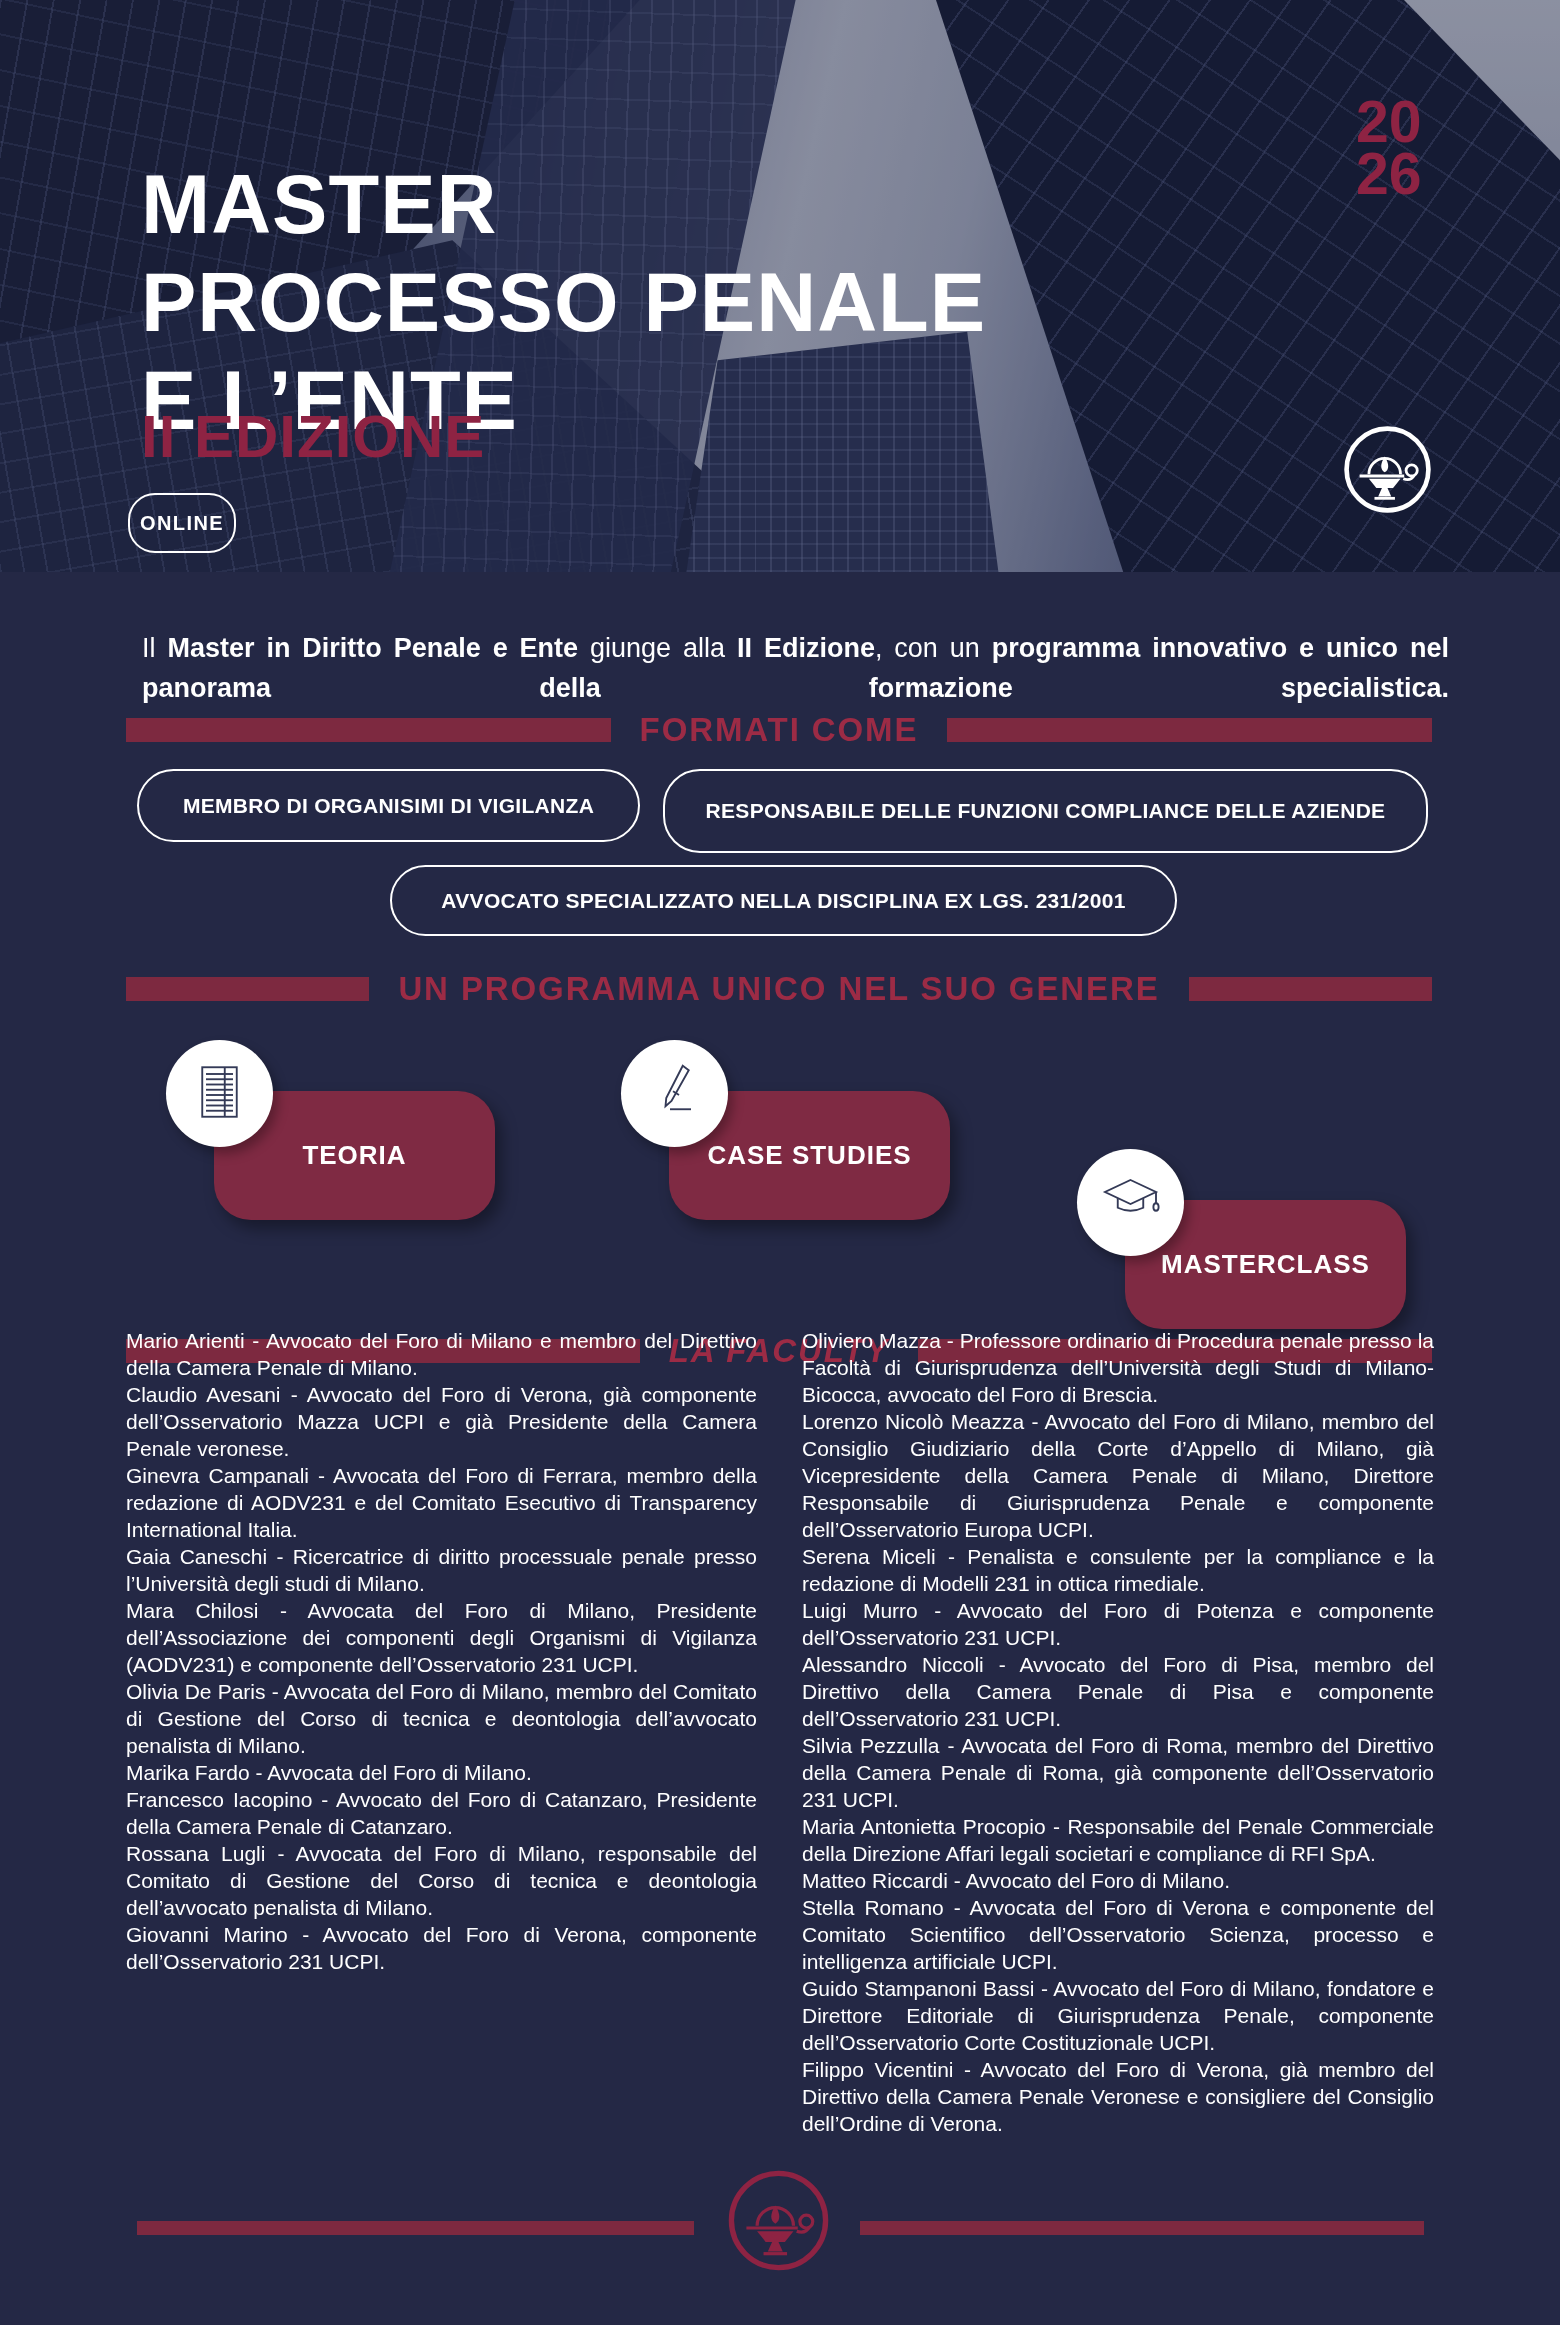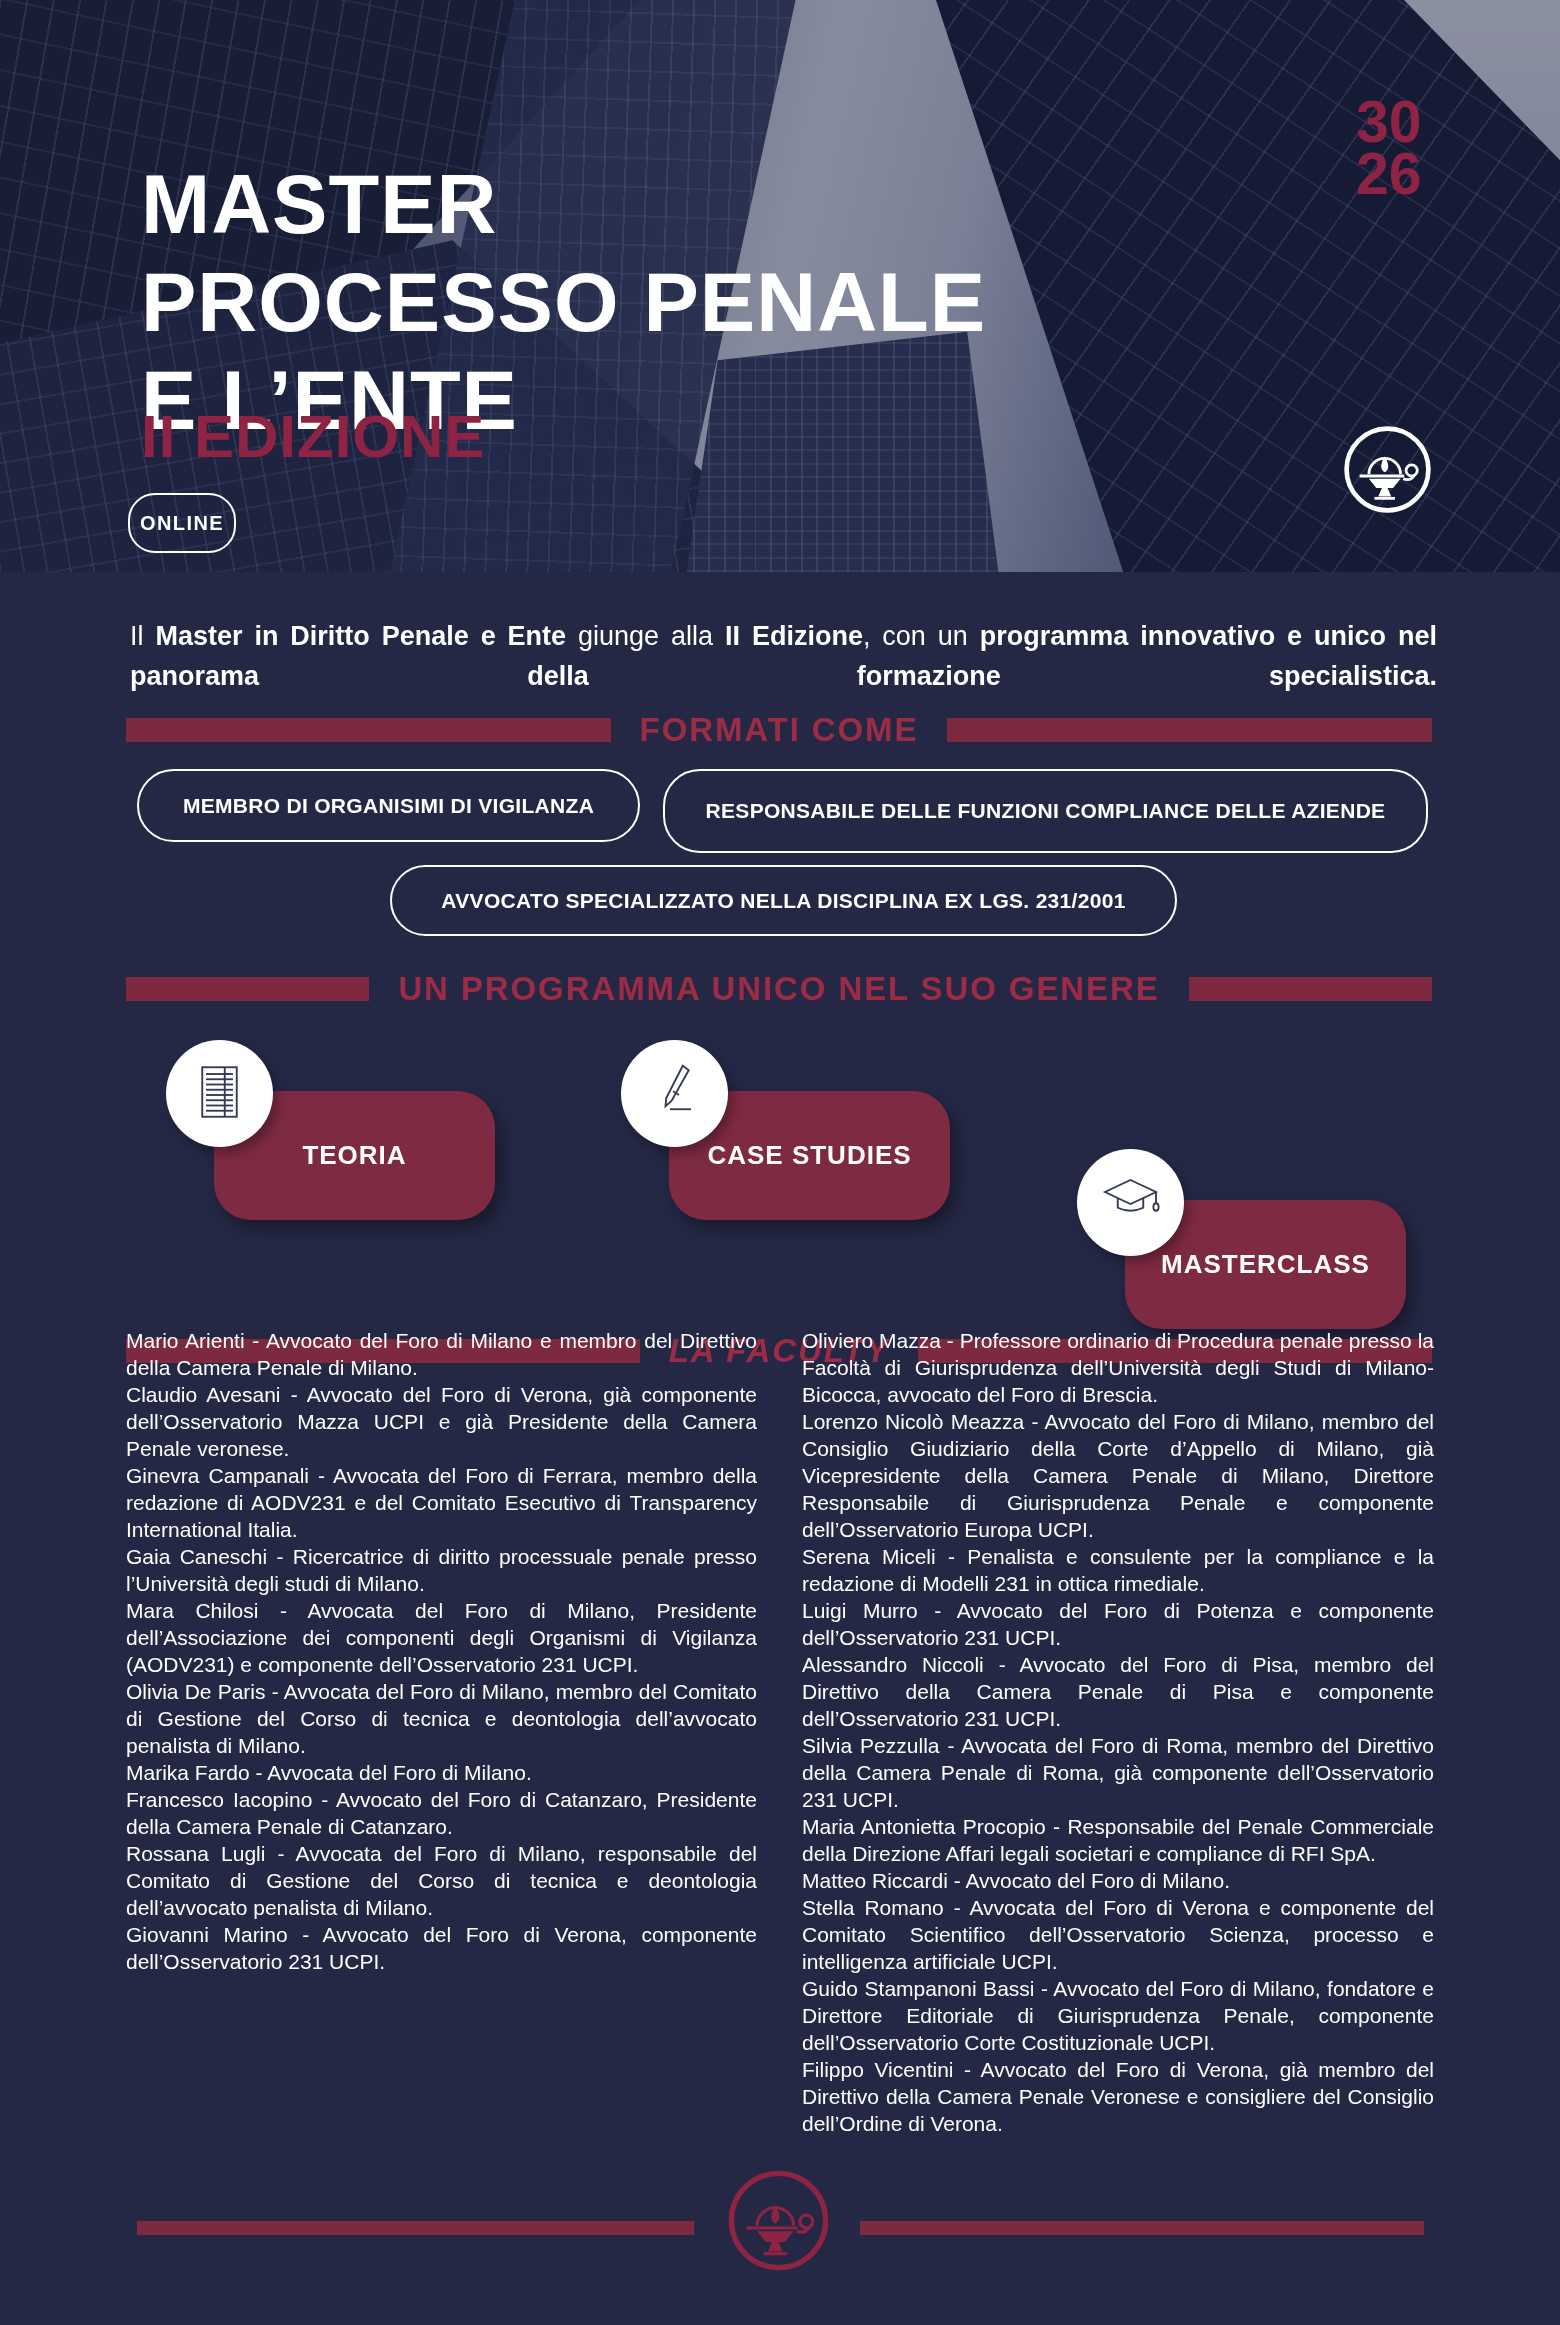--- a/index.html
+++ b/index.html
@@ -52,21 +52,21 @@
          border:2.9px solid #ffffff;border-radius:27px;box-sizing:border-box;
          display:flex;align-items:center;justify-content:center;
          font-size:20px;letter-spacing:1.4px;font-weight:bold;}
   .year{position:absolute;left:1356px;top:96px;color:#8e2343;font-weight:bold;
          font-size:59px;line-height:52px;letter-spacing:0;}
   .hero-logo{position:absolute;left:1341px;top:423px;width:93px;height:93px;color:#ffffff;}
 
   
   .intro{position:absolute;left:126px;top:612px;width:1307px;
          font-size:27px;line-height:40px;text-align:justify;text-align-last:justify;
-         margin:4px;}
+         margin:16px;}
   .intro b{font-weight:bold;}
 
   
   .sec-head{position:absolute;left:126px;width:1306px;height:42px;
          display:flex;align-items:center;}
   .sec-head .bar{flex:1;height:24px;background:#7d2940;}
   .sec-head h2{margin:0 29px;font-size:33px;font-weight:bold;color:#9c2b45;
          letter-spacing:1.9px;white-space:nowrap;}
   .sh-formati{top:709px;justify-content:flex-end;}
   .sh-programma{top:968px;}
@@ -124,21 +124,21 @@
     <div class="layer hero-overlay"></div>
 
     <h1 class="title">
       <div>MASTER</div>
       <div>PROCESSO PENALE</div>
       <div>E L’ENTE</div>
     </h1>
     <div class="edition">II EDIZIONE</div>
     <div class="online-badge">ONLINE</div>
     <div class="year">
-      <div>30</div>
+      <div>20</div>
       <div>26</div>
     </div>
 
     <div class="hero-logo">
       <svg viewBox="0 0 100 100" width="93" height="93" fill="none" stroke="currentColor">
         <circle cx="50" cy="50" r="44" stroke-width="5"></circle>
         <path d="M30 55 A17 17 0 1 1 64 55" stroke-width="3"></path>
         <path d="M47 36 C42 44 42 50 47 53 C52 50 52 44 47 36 Z" fill="currentColor" stroke="none"></path>
         <line x1="20" y1="57" x2="68" y2="57" stroke-width="3"></line>
         <circle cx="76" cy="51" r="6" stroke-width="3"></circle>

